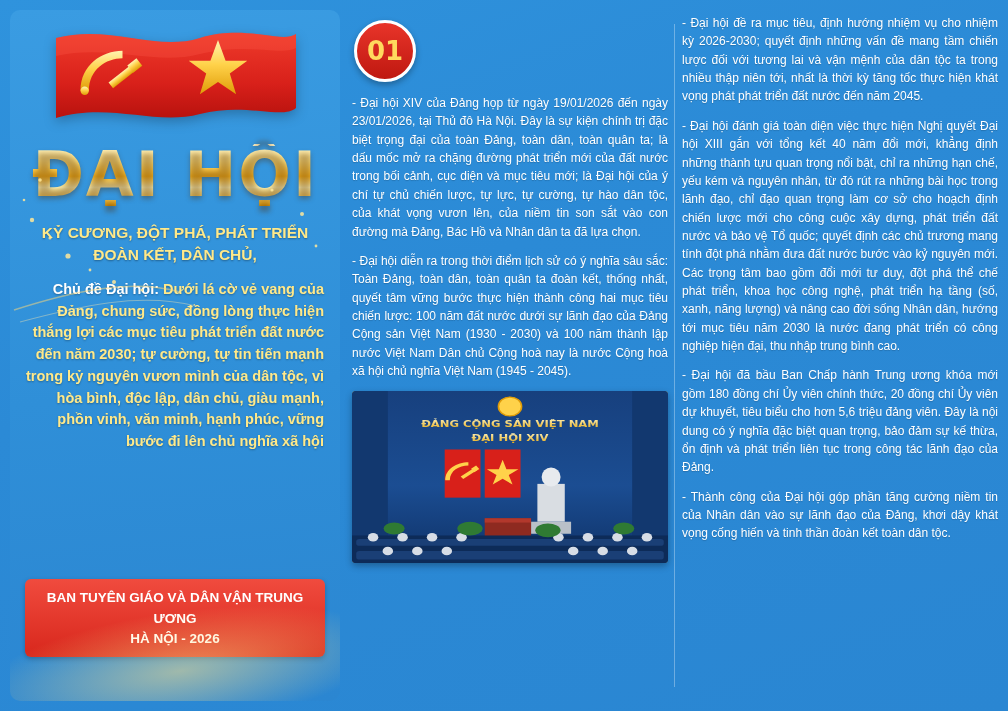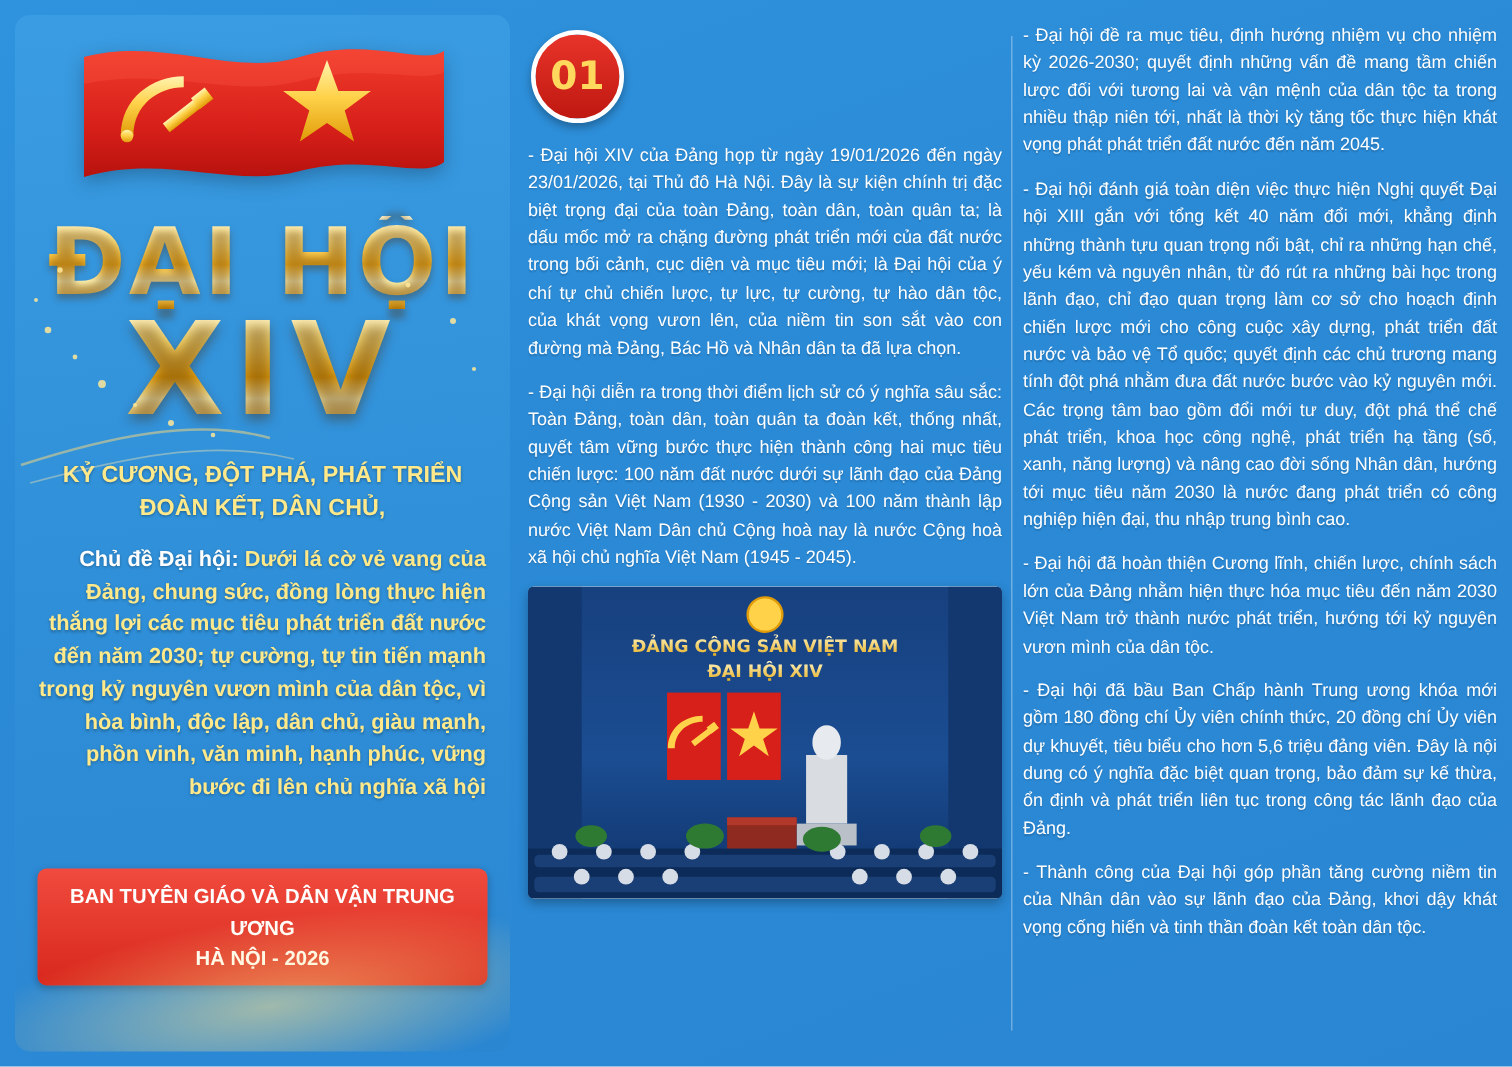--- a/index.html
+++ b/index.html
@@ -178,26 +178,26 @@
     text-align: justify;
     margin: 0 0 11px 0;
     text-shadow: 0 1px 1px rgba(0,0,0,.18);
   }
   .col-right p.para:first-child { margin-top: 6px; }
 
   
   .photo {
     margin-top: 6px;
     width: 100%;
-    height: 208px;
+    height: 172px;
     border-radius: 4px;
     overflow: hidden;
     position: relative;
     box-shadow: 0 3px 7px rgba(0,0,0,.3);
-    background: #e5e5e5;
+    background: #fde047;
   }
   .photo svg { display: block; width: 100%; height: 100%; }
 
   .divider {
     position: absolute;
     top: 14px; bottom: 14px;
     width: 1px;
     background: rgba(255,255,255,.32);
   }
 </style>
@@ -232,21 +232,20 @@
           <circle cx="-26" cy="14" r="4"></circle>
         </g>
 
         <g transform="translate(168,48)" fill="url(#goldg)">
           <polygon points="0,-30 7.6,-9.3 29.3,-9.3 11.8,3.6 18.1,24.3 0,12 -18.1,24.3 -11.8,3.6 -29.3,-9.3 -7.6,-9.3"></polygon>
         </g>
       </svg>
     </div>
 
     <div class="daihoi">ĐẠI HỘI</div>
-    <div class="xiv">XIV</div>
 
     <svg class="sparkles" viewBox="0 0 330 170">
       <g fill="#ffe89a" opacity=".85">
         <circle cx="22" cy="60" r="2.2"></circle>
           <circle cx="40" cy="78" r="1.6"></circle>
         <circle cx="58" cy="96" r="2.6"></circle>
           <circle cx="80" cy="110" r="1.4"></circle>
         <circle cx="104" cy="122" r="2.0"></circle>
           <circle cx="132" cy="130" r="1.5"></circle>
         <circle cx="14" cy="40" r="1.3"></circle>
@@ -352,18 +351,17 @@
           <ellipse cx="258" cy="160" rx="10" ry="7"></ellipse>
         </g>
       </svg>
     </div>
   </div>
 
   <div class="col col-right">
     <div class="divider" style="left:-6px"></div>
     <p class="para">- Đại hội đề ra mục tiêu, định hướng nhiệm vụ cho nhiệm kỳ 2026-2030; quyết định những vấn đề mang tầm chiến lược đối với tương lai và vận mệnh của dân tộc ta trong nhiều thập niên tới, nhất là thời kỳ tăng tốc thực hiện khát vọng phát phát triển đất nước đến năm 2045.</p>
     <p class="para">- Đại hội đánh giá toàn diện việc thực hiện Nghị quyết Đại hội XIII gắn với tổng kết 40 năm đổi mới, khẳng định những thành tựu quan trọng nổi bật, chỉ ra những hạn chế, yếu kém và nguyên nhân, từ đó rút ra những bài học trong lãnh đạo, chỉ đạo quan trọng làm cơ sở cho hoạch định chiến lược mới cho công cuộc xây dựng, phát triển đất nước và bảo vệ Tổ quốc; quyết định các chủ trương mang tính đột phá nhằm đưa đất nước bước vào kỷ nguyên mới. Các trọng tâm bao gồm đổi mới tư duy, đột phá thể chế phát triển, khoa học công nghệ, phát triển hạ tầng (số, xanh, năng lượng) và nâng cao đời sống Nhân dân, hướng tới mục tiêu năm 2030 là nước đang phát triển có công nghiệp hiện đại, thu nhập trung bình cao.</p>
-    <p class="para">- Đại hội đã hoàn thiện Cương lĩnh, chiến lược, chính sách lớn của Đảng nhằm hiện thực hóa mục tiêu đến năm 2030 Việt Nam trở thành nước phát triển, hướng tới kỷ nguyên vươn mình của dân tộc.</p>
     <p class="para">- Đại hội đã bầu Ban Chấp hành Trung ương khóa mới gồm 180 đồng chí Ủy viên chính thức, 20 đồng chí Ủy viên dự khuyết, tiêu biểu cho hơn 5,6 triệu đảng viên. Đây là nội dung có ý nghĩa đặc biệt quan trọng, bảo đảm sự kế thừa, ổn định và phát triển liên tục trong công tác lãnh đạo của Đảng.</p>
     <p class="para">- Thành công của Đại hội góp phần tăng cường niềm tin của Nhân dân vào sự lãnh đạo của Đảng, khơi dậy khát vọng cống hiến và tinh thần đoàn kết toàn dân tộc.</p>
   </div>
 
 </div>
 
 </body></html>

